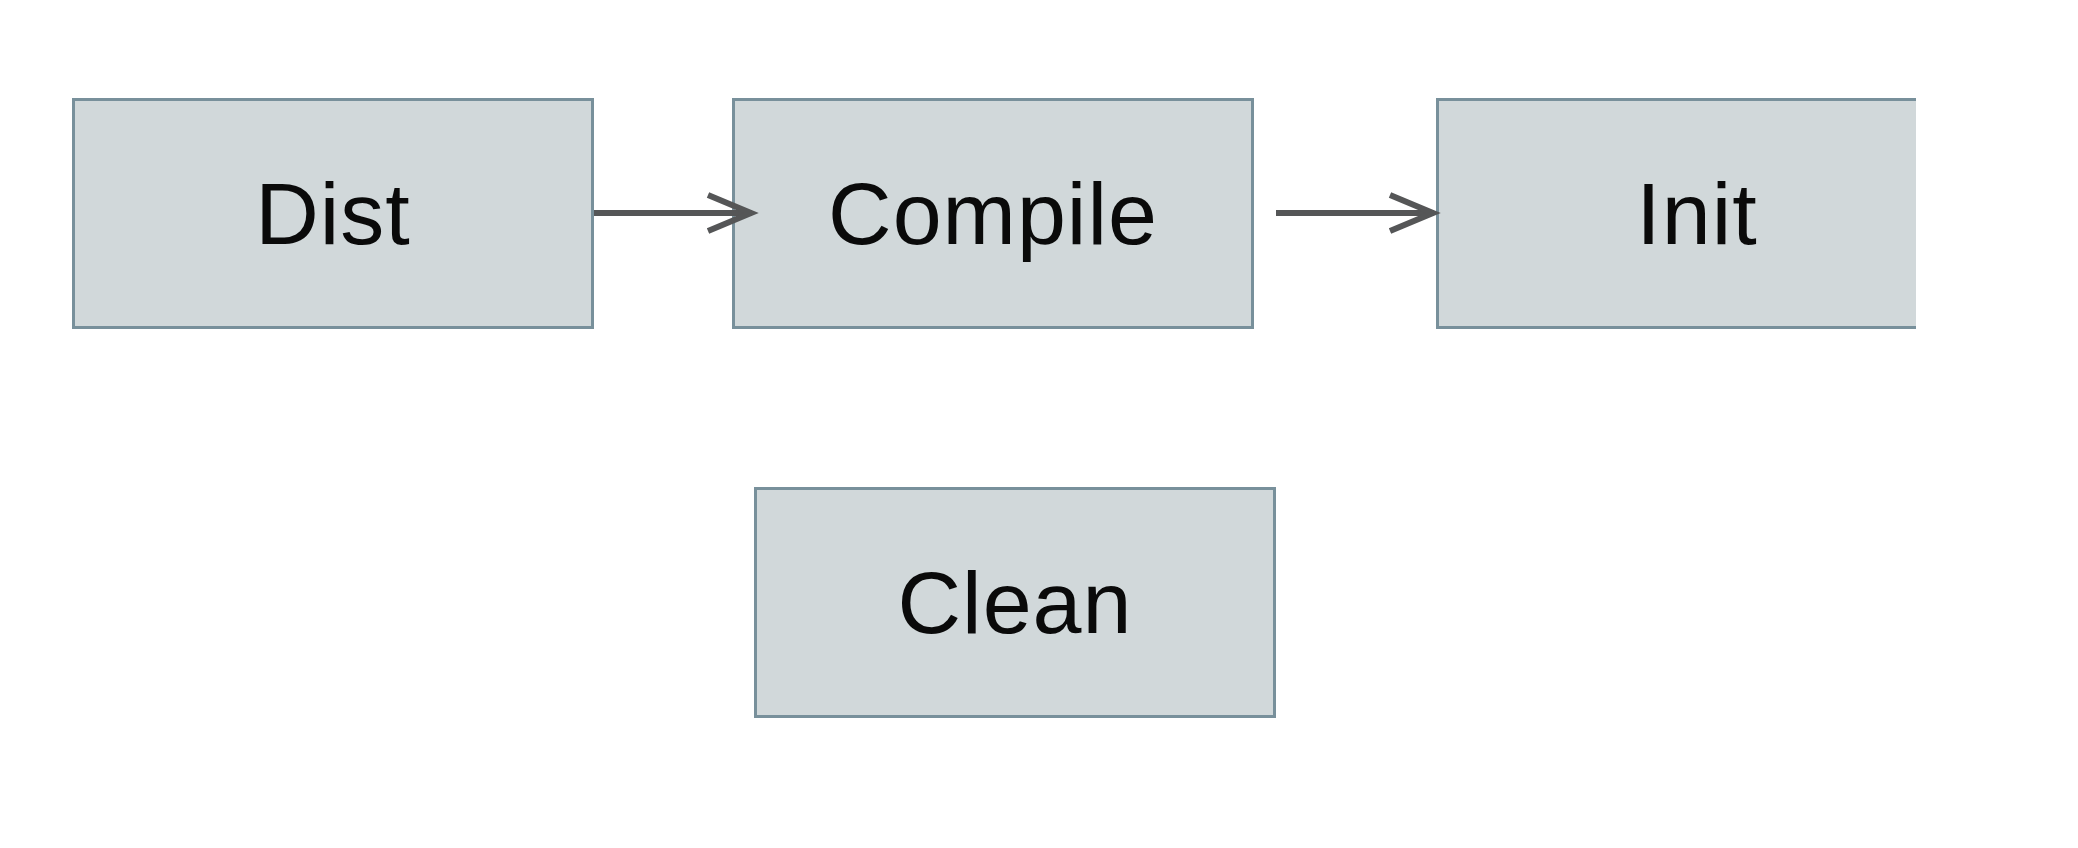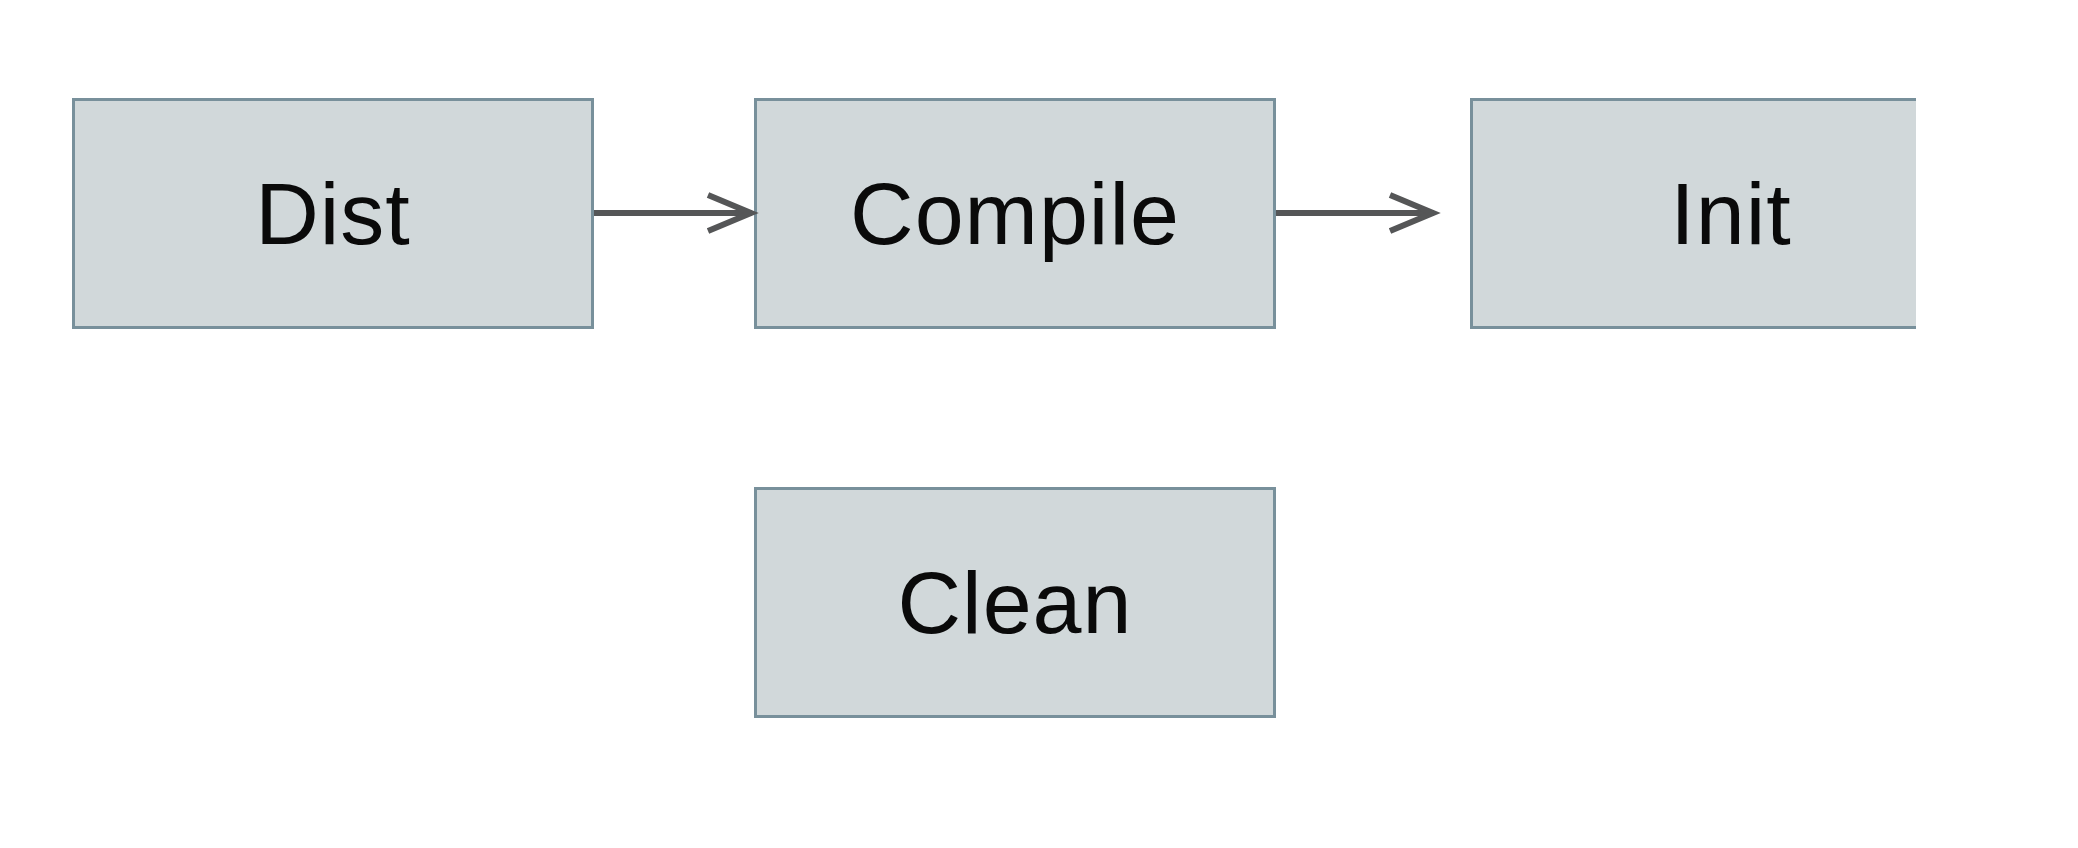--- a/index.html
+++ b/index.html
@@ -28,22 +28,22 @@
   }
   .node-label {
     font-size: 88px;
     font-weight: 400;
     letter-spacing: 1px;
     color: var(--label-text, #0a0a0a);
     line-height: 1;
     user-select: none;
   }
   .node-dist    { left: 72px;   top: 98px;  }
-  .node-compile { left: 754px;  top: 98px; text-align: right;  }
-  .node-init    { left: 1436px; top: 98px; margin-left: 34px;  }
+  .node-compile { left: 732px;  top: 98px; text-align: right;  }
+  .node-init    { left: 1436px; top: 98px;  }
   .node-clean   { left: 754px;  top: 487px; }
 
   .arrow {
     position: absolute;
     overflow: visible;
   }
   .arrow-1 { left: 594px;  top: 189px; }
   .arrow-2 { left: 1276px; top: 189px; }
 
   .arrow line,

